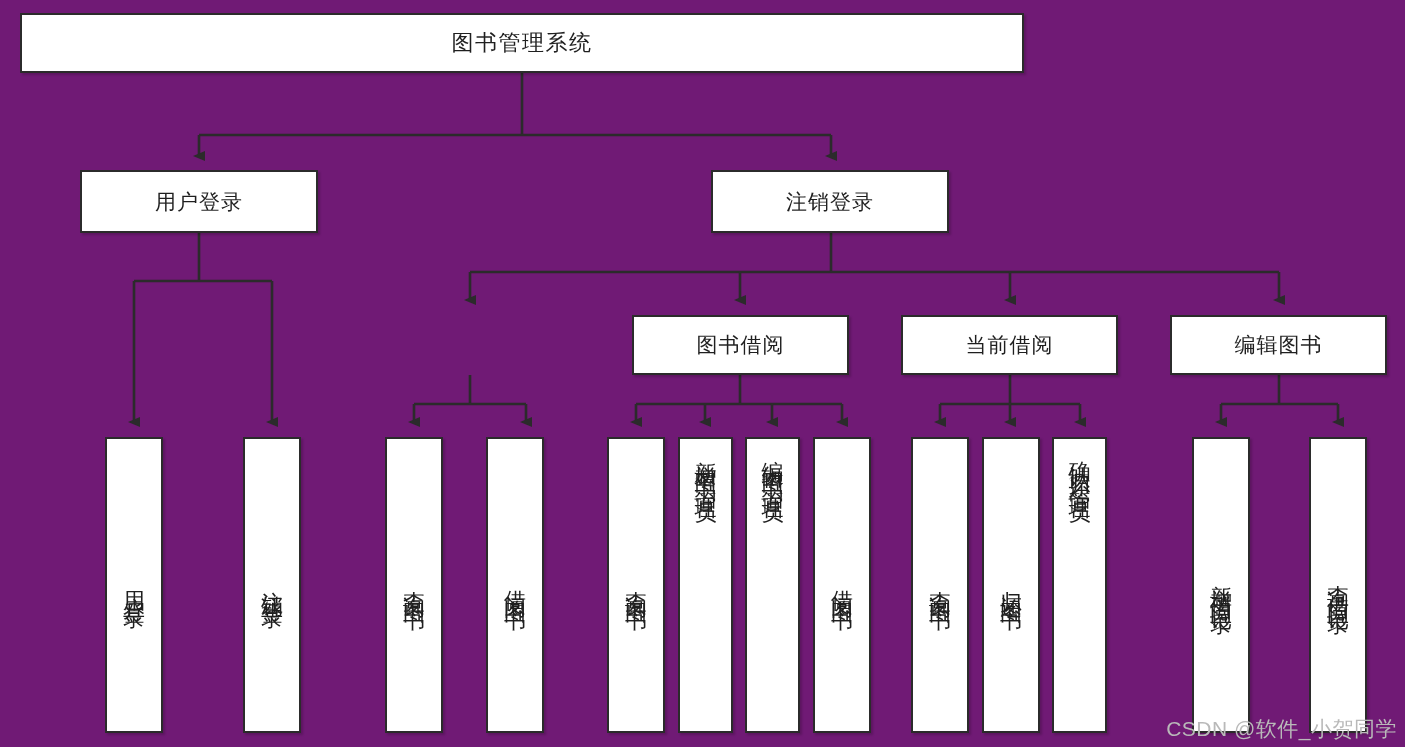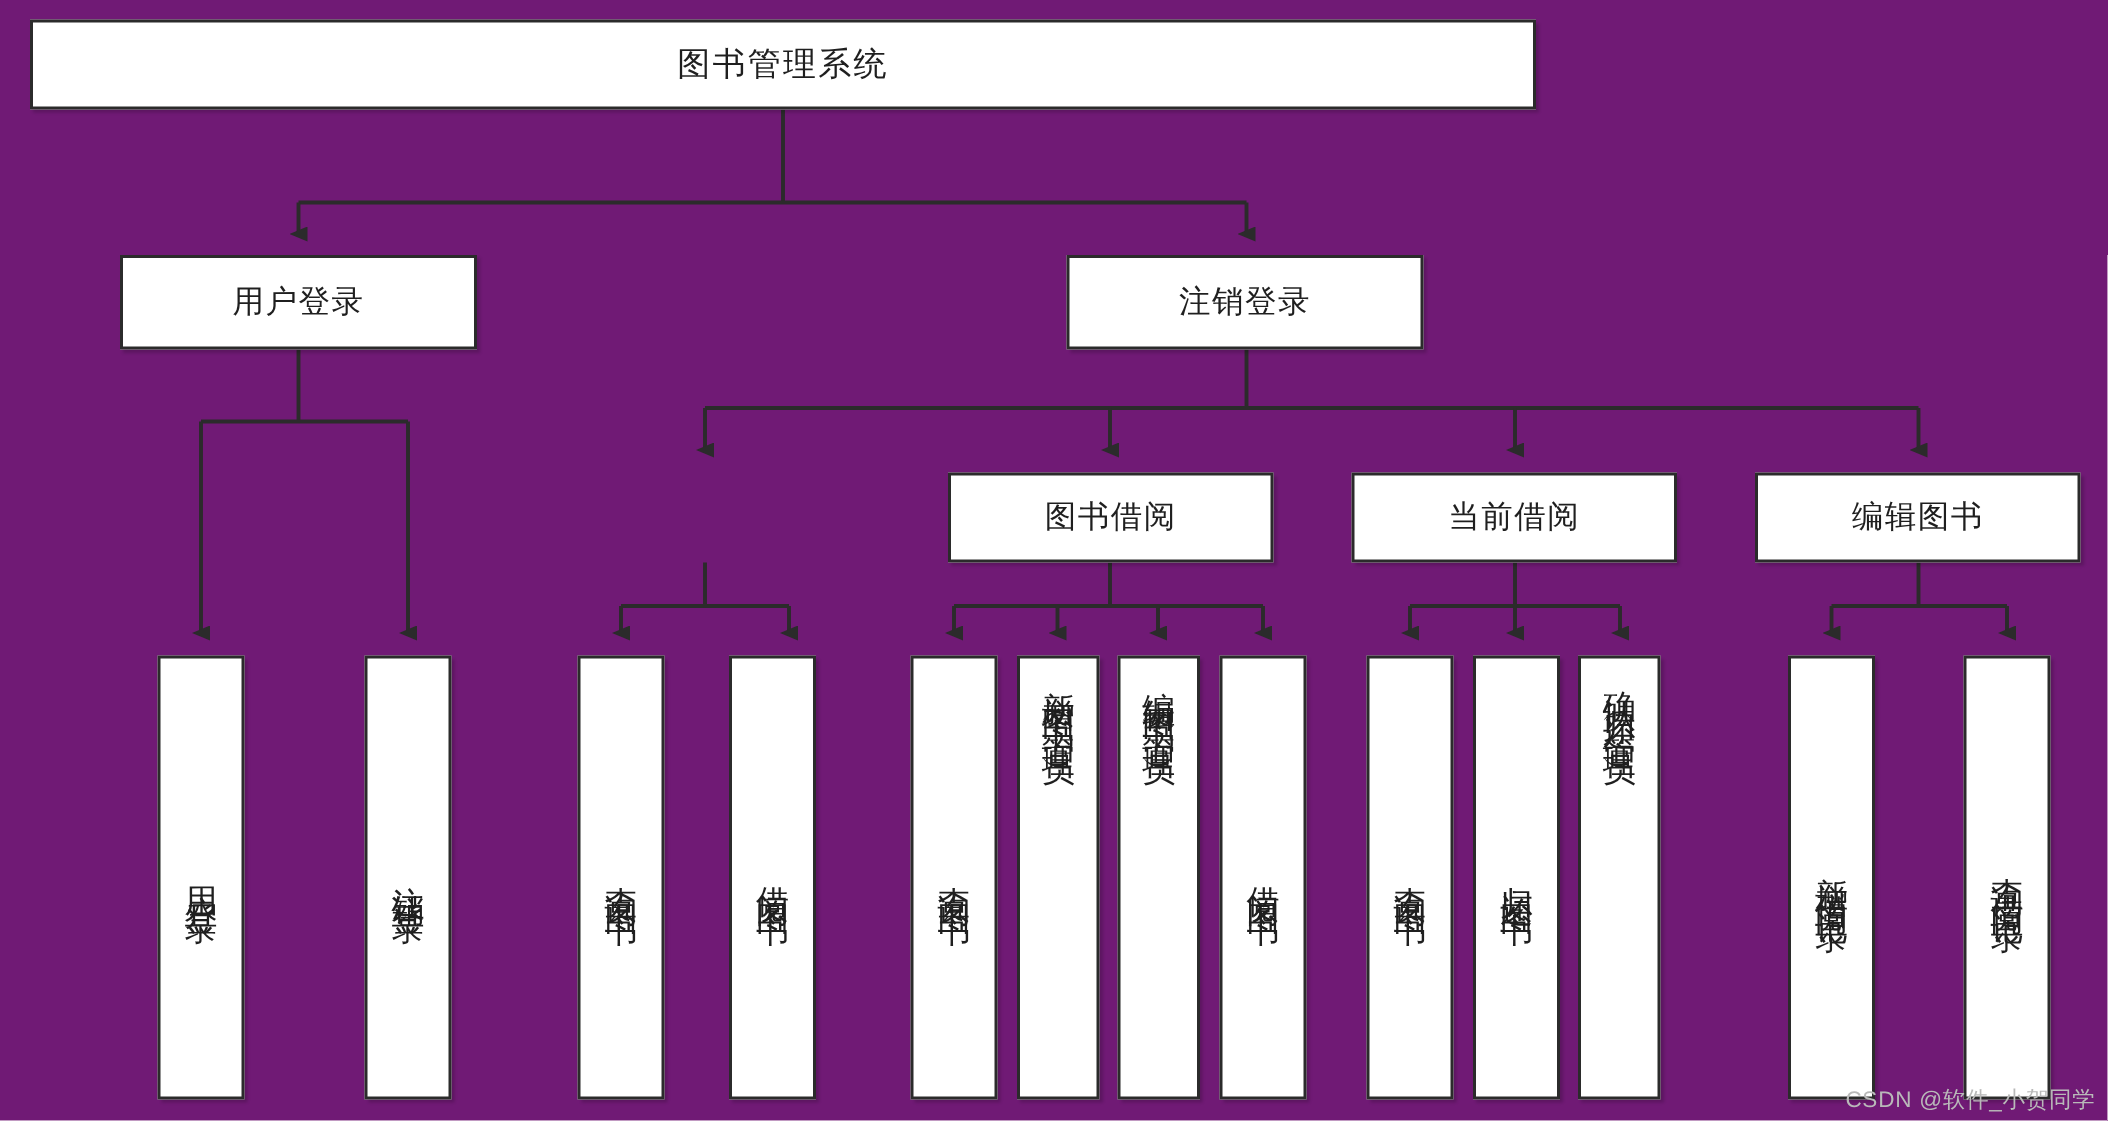--- a/index.html
+++ b/index.html
@@ -68,21 +68,21 @@
   }
   
   .node.vert.mid {
     align-items: center;
     padding-top: 0;
   }
   .watermark {
     position: absolute;
     right: 8px;
     bottom: 4px;
-    font-size: 15px;
+    font-size: 21px;
     color: #b9b9b9;
     letter-spacing: 0.5px;
     z-index: 3;
     white-space: nowrap;
   }
 </style>
 </head>
 <body>
 
 <div id="canvas">

